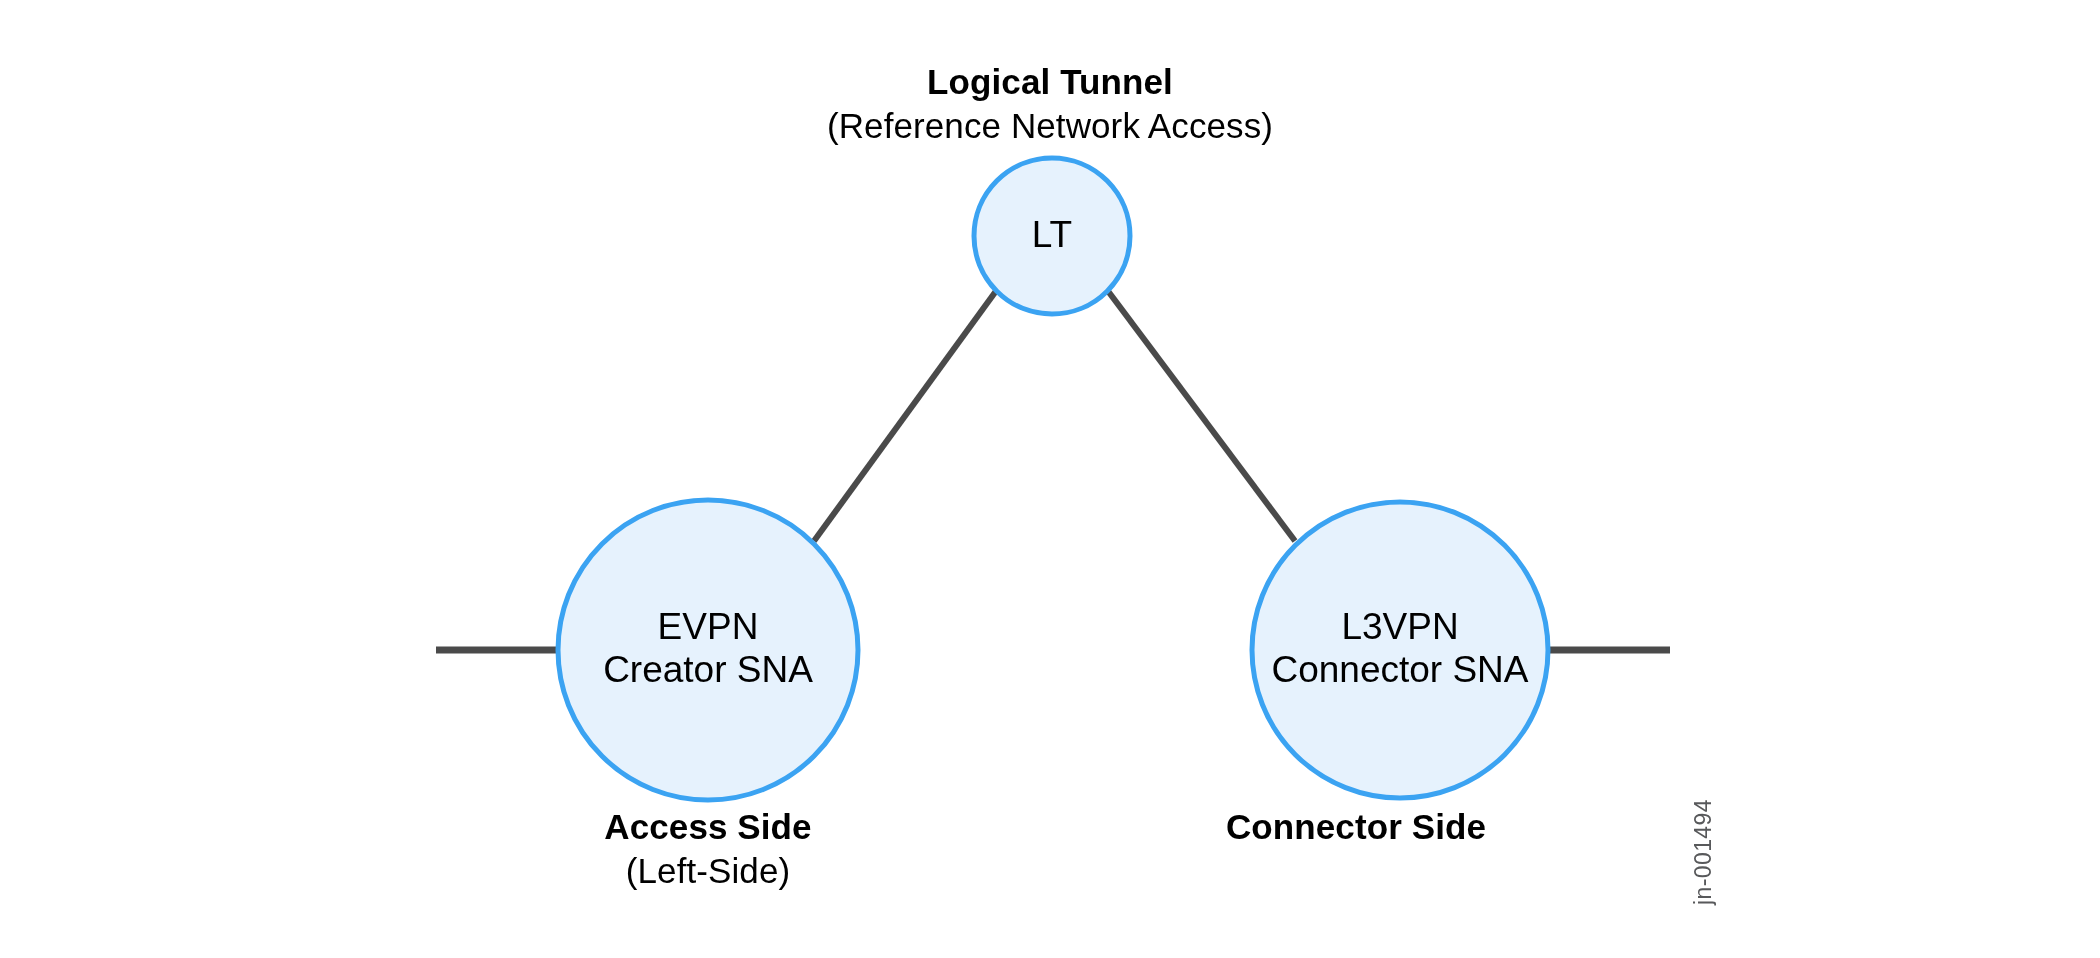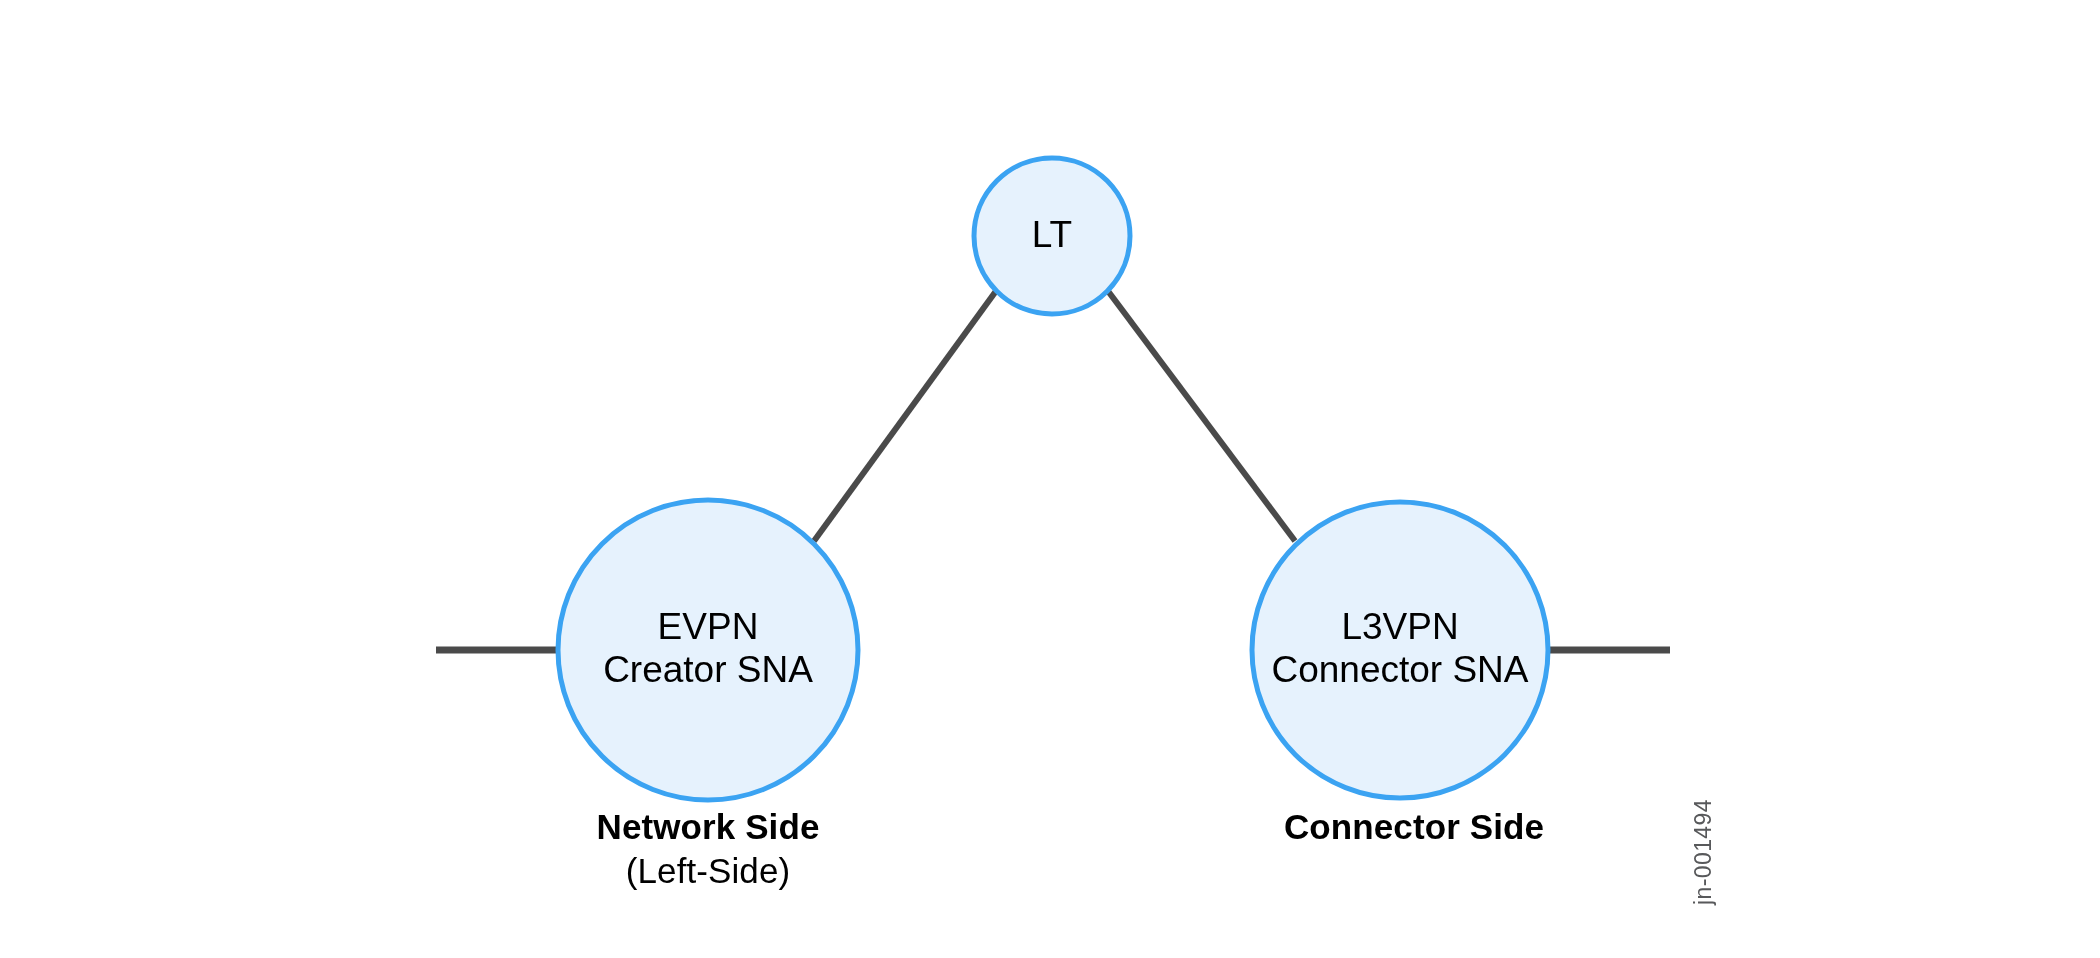--- a/index.html
+++ b/index.html
@@ -68,21 +68,21 @@
     left: 0;
     top: 60px;
     width: 2100px;
   }
   #creator-caption {
     left: 558px;
     top: 805px;
     width: 300px;
   }
   #connector-caption {
-    left: 1264px;
+    left: 1206px;
     top: 805px;
     width: 300px;
   }
   #watermark {
     position: absolute;
     left: 1690px;
     top: 745px;
     width: 40px;
     height: 160px;
     color: #58595b;
@@ -113,23 +113,27 @@
     <circle class="node-circle" cx="708" cy="650" r="150"></circle>
     <text class="node-text" x="708" y="629">EVPN</text>
     <text class="node-text" x="708" y="672">Creator SNA</text>
 
     <circle class="node-circle" cx="1400" cy="650" r="148"></circle>
     <text class="node-text" x="1400" y="629">L3VPN</text>
     <text class="node-text" x="1400" y="672">Connector SNA</text>
 
   </svg>
 
+  <div class="caption" id="title-block">
+    <div class="line-bold">Logical Tunnel</div>
+    <div class="line-regular">(Reference Network Access)</div>
+  </div>
 
   <div class="caption" id="creator-caption">
-    <div class="line-bold">Network Side</div>
+    <div class="line-bold">Access Side</div>
     <div class="line-regular">(Left-Side)</div>
   </div>
 
   <div class="caption" id="connector-caption">
     <div class="line-bold">Connector Side</div>
   </div>
 
   <div id="watermark">jn-001494</div>
 
 </div>

